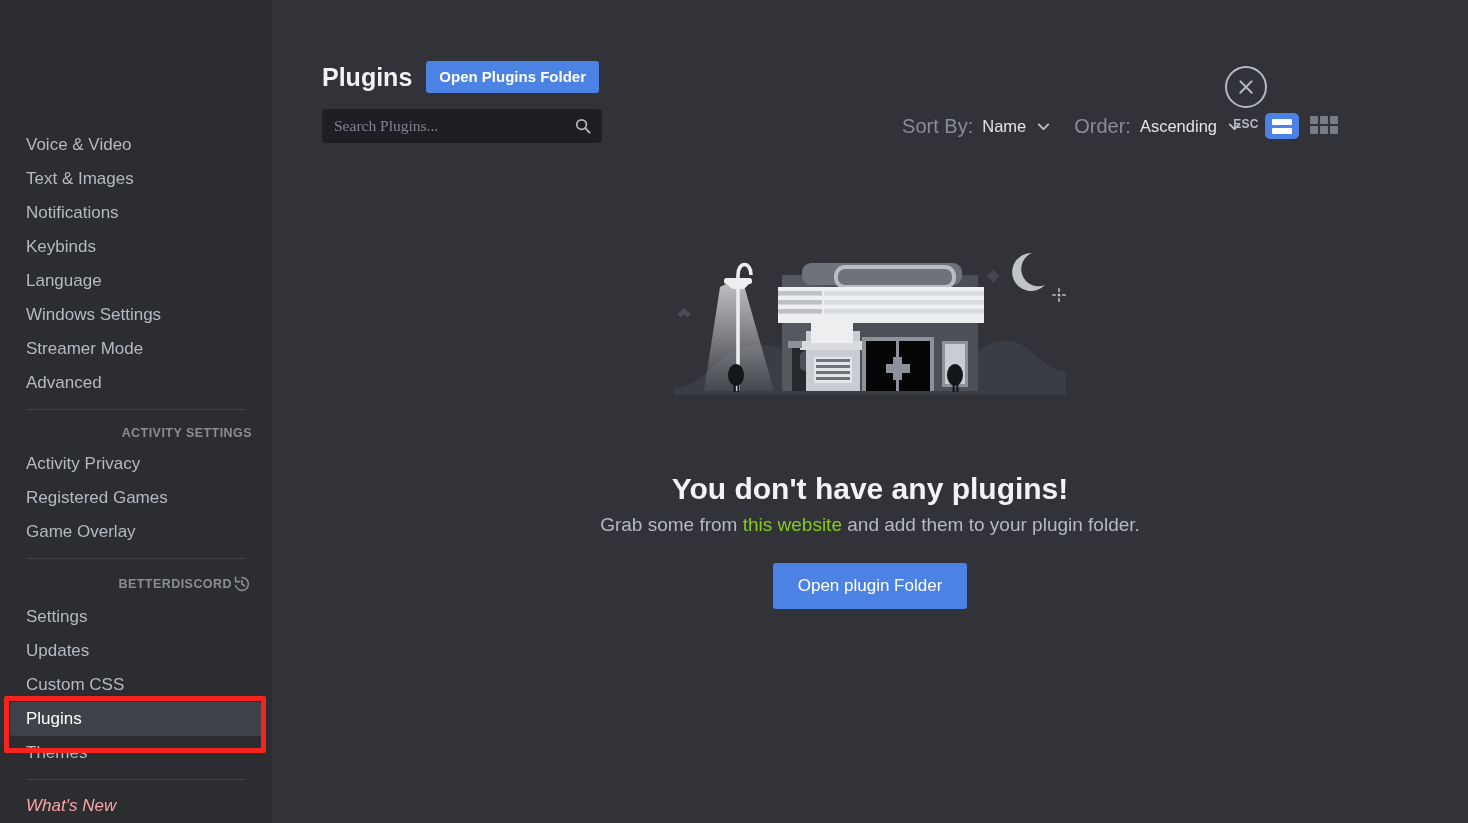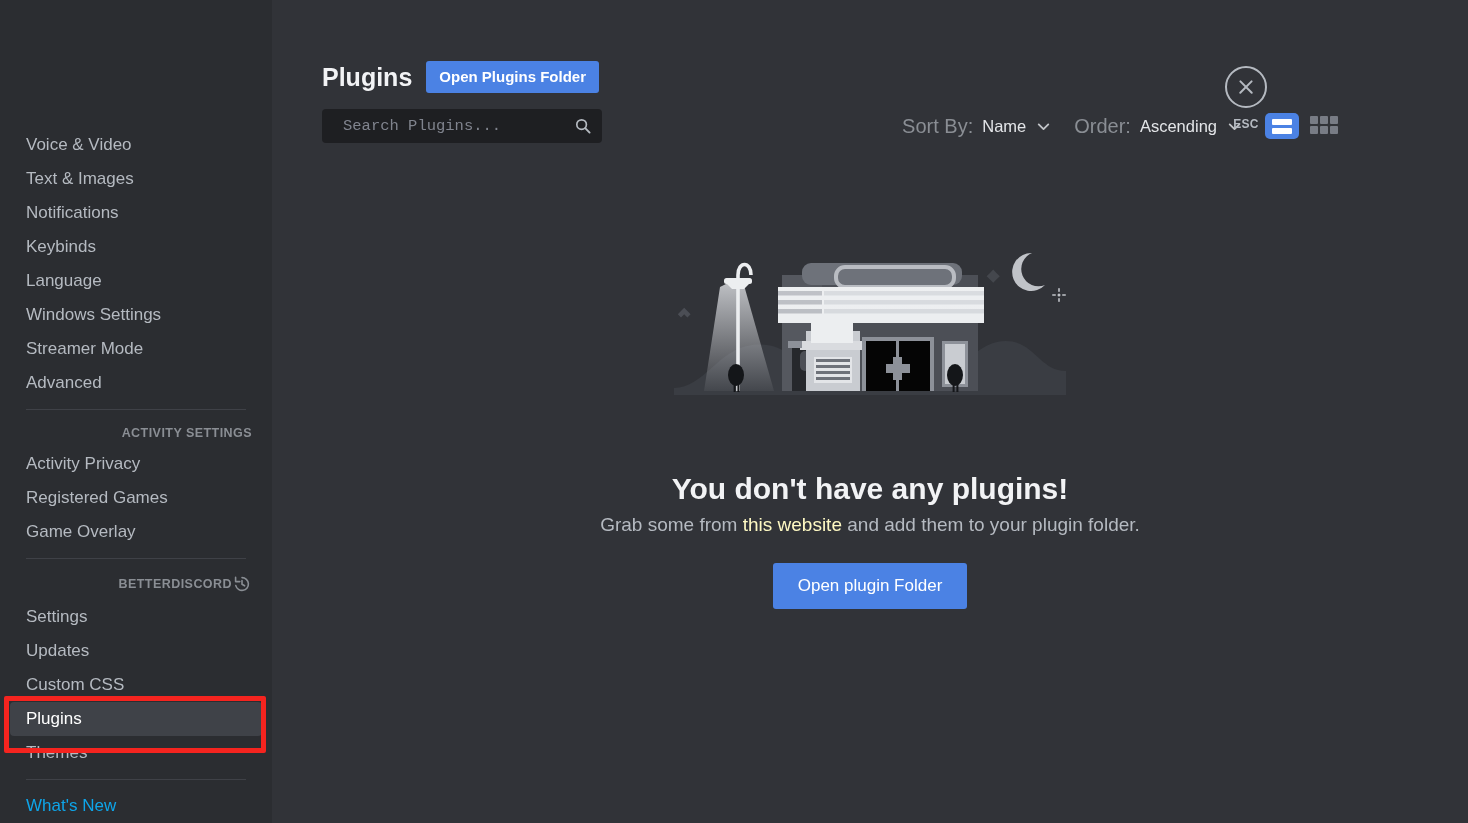--- a/index.html
+++ b/index.html
@@ -40,21 +40,21 @@
     color: #b5bac1;
     font-size: 17px;
     line-height: 21px;
     cursor: pointer;
     white-space: nowrap;
   }
   .nav-item.selected {
     background: #3f4248;
     color: #ffffff;
   }
-  .nav-item.link { color: #0ea5e9; }
+  .nav-item.link { color: #fca5a5; font-style: italic; }
 
   .nav-header {
     margin: 0 10px;
     padding: 6px 10px 6px 16px;
     color: #8a8e94;
     font-size: 12.5px;
     font-weight: bold;
     letter-spacing: .45px;
     line-height: 16px;
     display: flex;
@@ -130,23 +130,23 @@
     border-radius: 4px;
     display: flex;
     align-items: center;
   }
   .search-input {
     flex: 1 1 auto;
     background: transparent;
     border: none;
     outline: none;
     color: #dbdee1;
-    font-family: Liberation Mono, monospace;
+    font-family: Liberation Serif, serif;
     font-size: 15.5px;
-    padding: 0 34px 0 21px;
+    padding: 0 34px 0 12px;
   }
   .search-input::placeholder { color: #80848e; }
   .search-icon {
     position: absolute;
     right: 11px; top: 9px;
     width: 16px; height: 16px;
     pointer-events: none;
   }
 
   .sorters {
@@ -257,21 +257,21 @@
     font-size: 30px;
     font-weight: bold;
     line-height: 36px;
   }
   .empty-sub {
     margin-top: 6px;
     color: #b5bac1;
     font-size: 19px;
     line-height: 24px;
   }
-  .empty-sub a { color: #fef9c3; text-decoration: none; cursor: pointer; }
+  .empty-sub a { color: #84cc16; text-decoration: none; cursor: pointer; }
   .empty-btn-wrap { margin-top: 26px; }
   .btn-big {
     background: #4b82e4;
     color: #ffffff;
     border: none;
     border-radius: 3px;
     font-family: "Liberation Sans", sans-serif;
     font-size: 17px;
     padding: 13px 25px;
     cursor: pointer;

